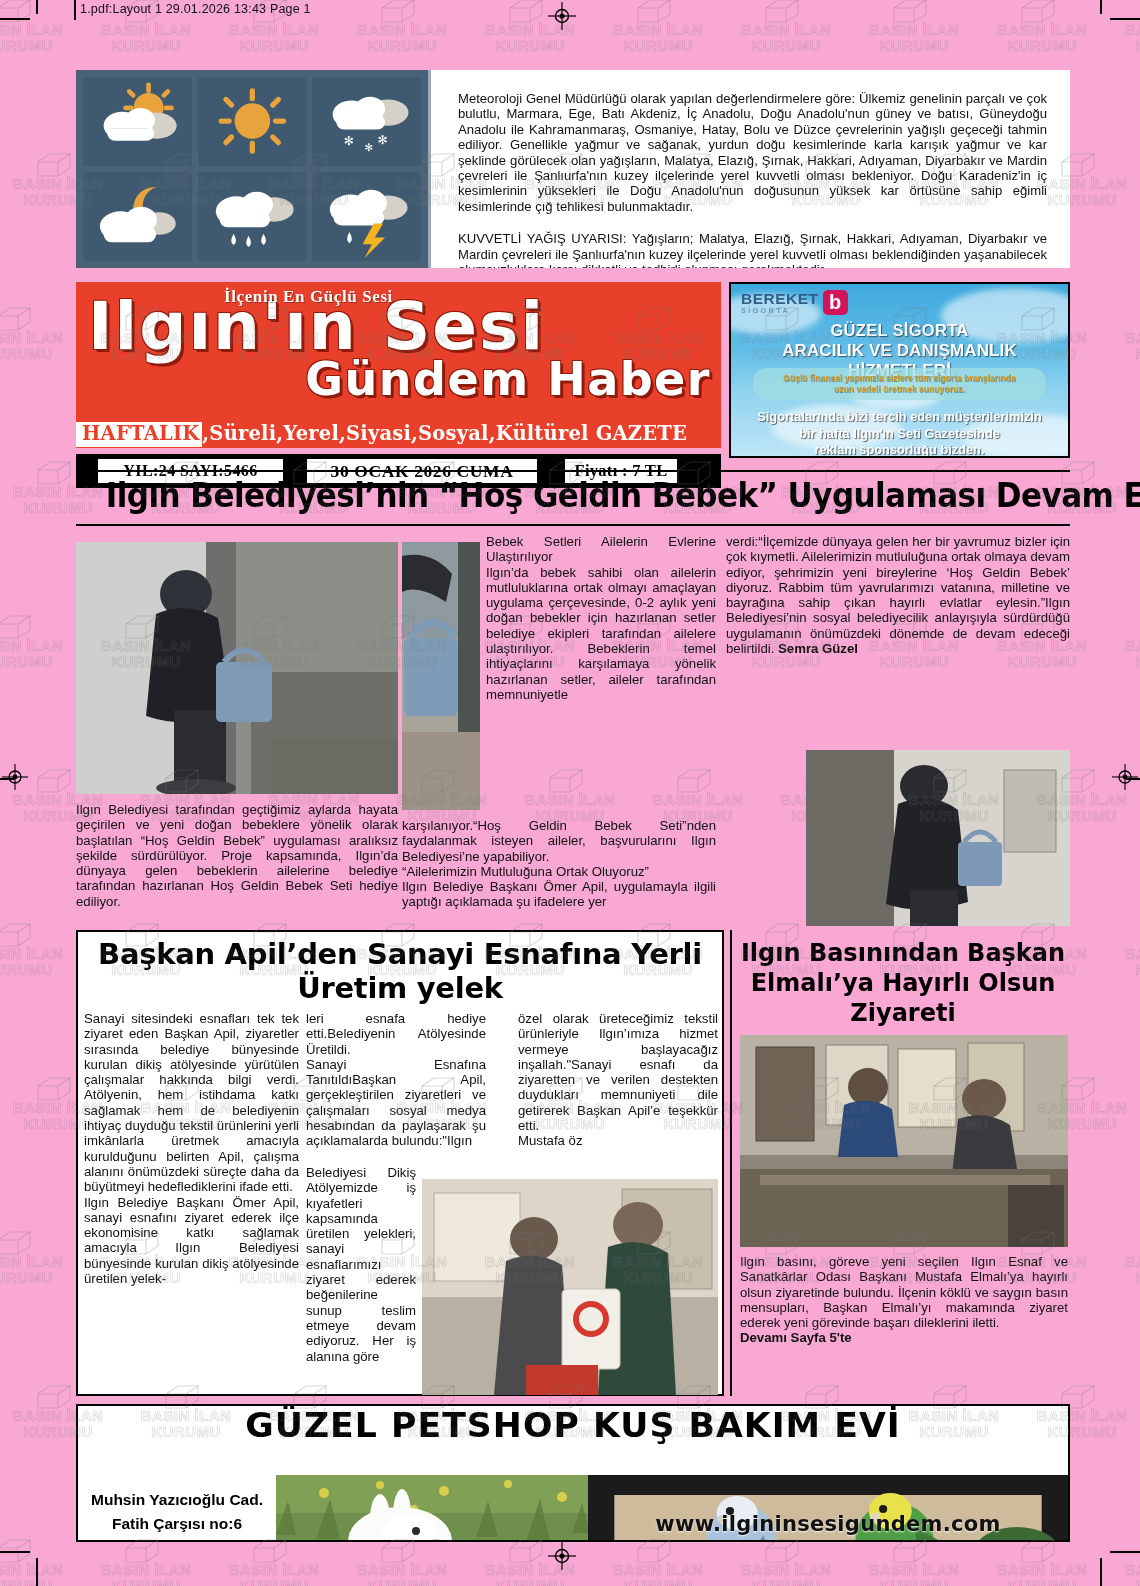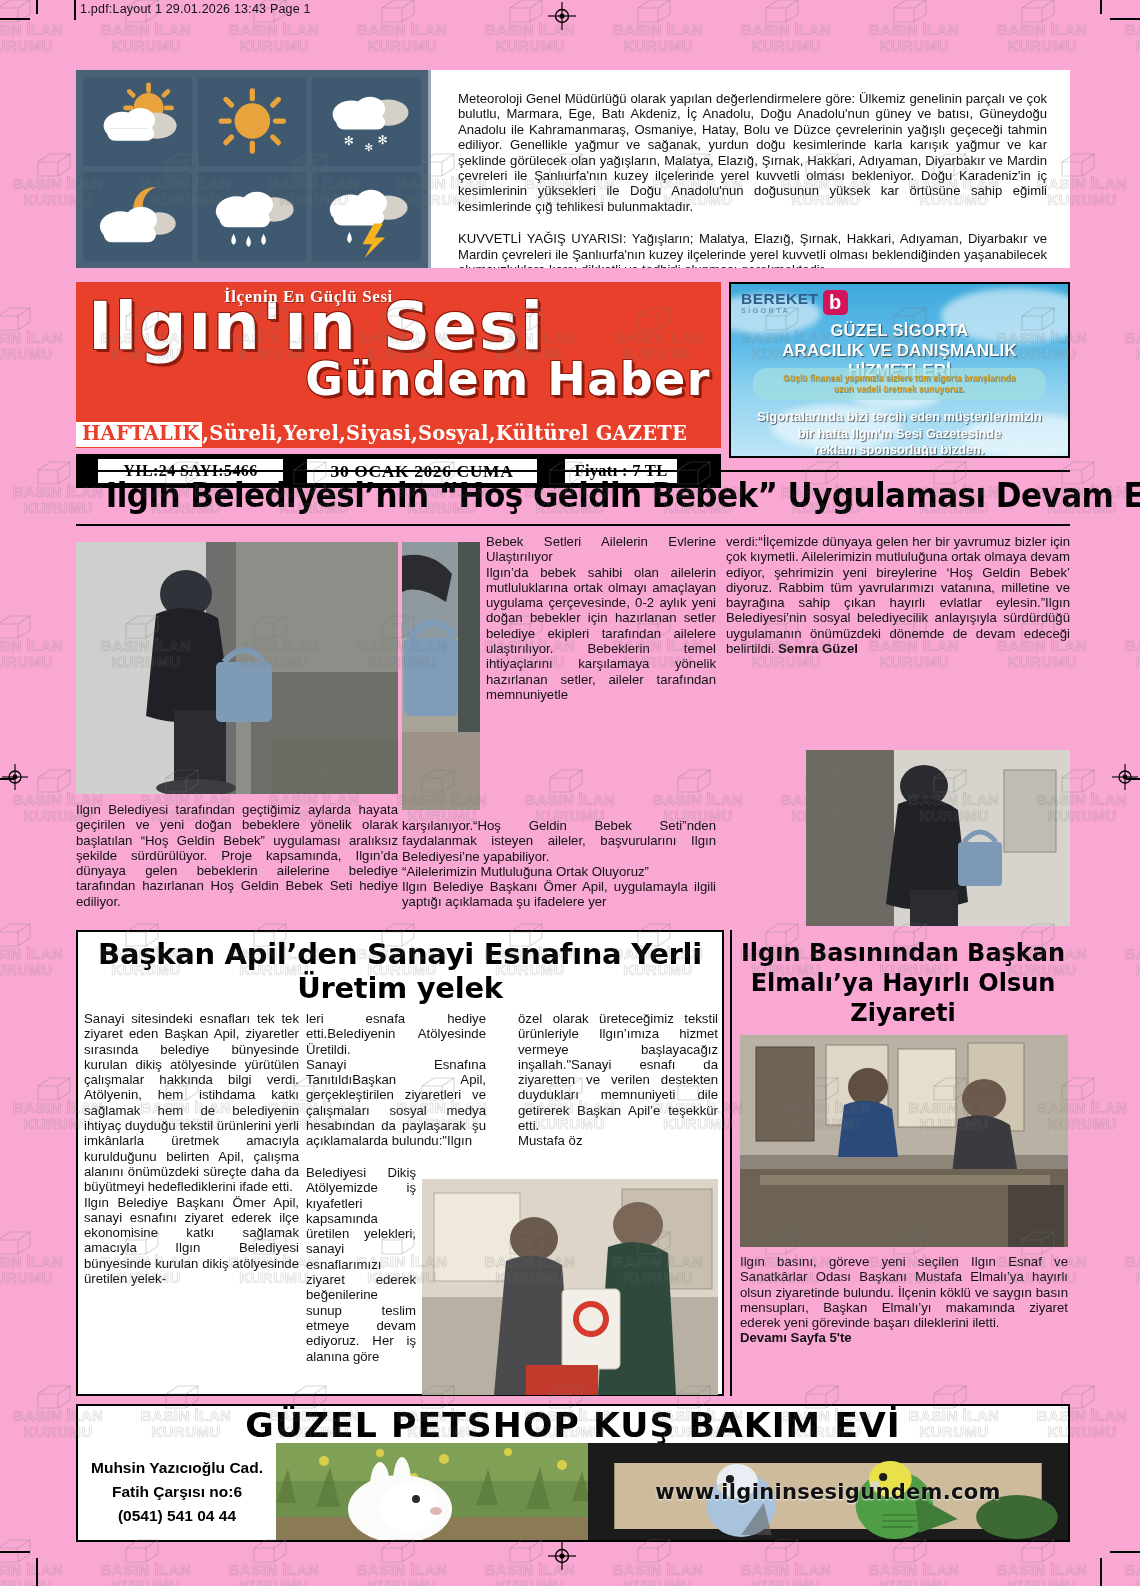--- a/index.html
+++ b/index.html
@@ -403,21 +403,21 @@
     text-align: center;
     font-family: "DejaVu Sans", sans-serif;
     font-weight: 700;
     font-size: 34px;
     line-height: 36px;
     letter-spacing: 1px;
     color: #000;
     padding-top: 1px;
     transform: scaleX(1.02);
   }
-  .petshop-row { display: flex; height: 98px; }
+  .petshop-row { display: flex; height: 98px; margin-top: 32px; }
   .ps-addr {
     width: 198px;
     display: flex; flex-direction: column;
     align-items: center; justify-content: center;
     gap: 6px;
   }
   .ps-addr span {
     font-family: "Liberation Sans", sans-serif;
     font-weight: 700;
     font-size: 15.5px;
@@ -632,21 +632,21 @@
       <div class="ad-h1">GÜZEL SİGORTA</div>
       <div class="ad-h2">ARACILIK VE DANIŞMANLIK HİZMETLERİ</div>
 
       <div class="ad-strip">
         <span>Güçlü finansal yapımızla sizlere tüm sigorta branşlarında</span>
         <span>uzun vadeli üretmek sunuyoruz.</span>
       </div>
 
       <div class="ad-foot">
         <span>Sigortalarında bizi tercih eden müşterilerimizin</span>
-        <span>bir hafta Ilgın'ın Sesi Gazetesinde</span>
+        <span>bir hafta Ilgın'ın Seti Gazetesinde</span>
         <span>reklam sponsorluğu bizden.</span>
       </div>
     </div>
   </div>
 
   <div class="lead-rule-top"></div>
   <div class="lead-headline">Ilgın Belediyesi’nin “Hoş Geldin Bebek” Uygulaması Devam Ediyor</div>
   <div class="lead-rule-bottom"></div>
 
   <div class="lead-body">

